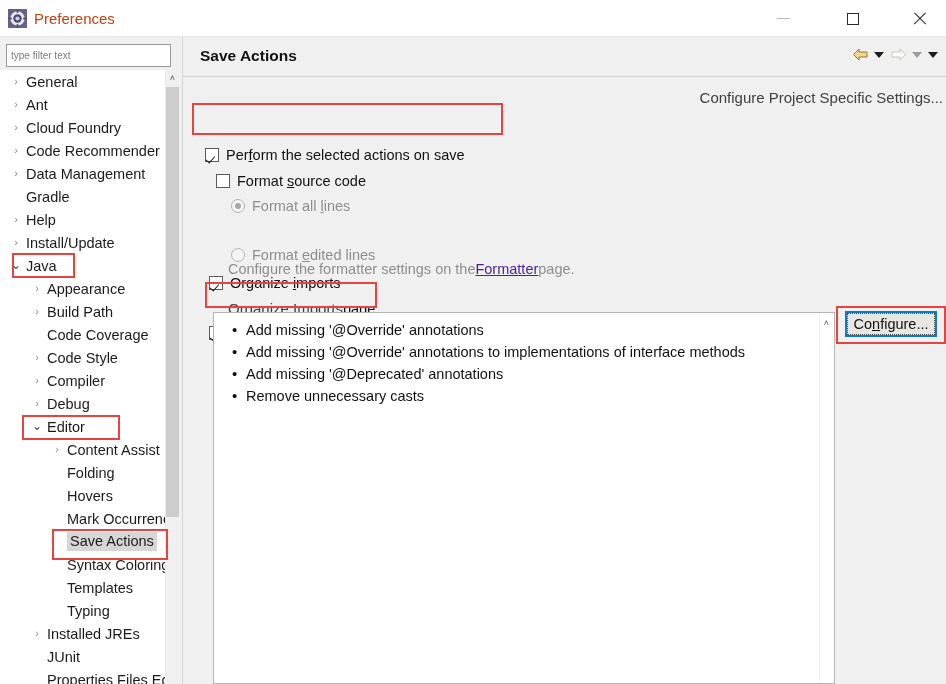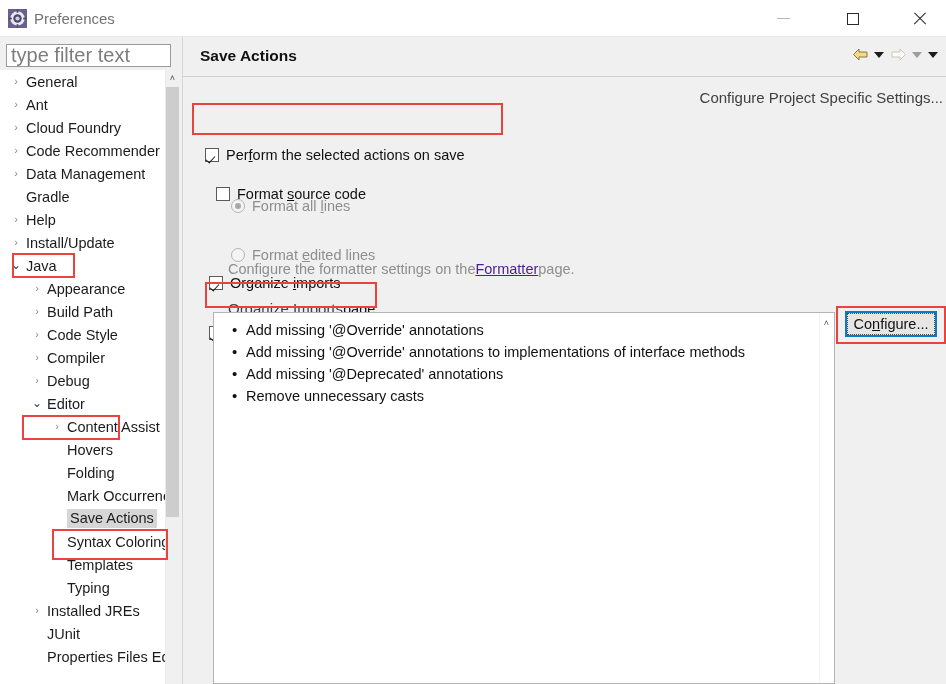--- a/index.html
+++ b/index.html
@@ -24,21 +24,21 @@
     width: 946px; height: 37px;
     background: #ffffff;
     border-bottom: 1px solid #e8e8e8;
   }
   .title-icon {
     position: absolute; left: 8px; top: 9px;
     width: 19px; height: 19px;
   }
   .title-text {
     position: absolute; left: 34px; top: 9px;
-    font-size: 15px; color: #737373;
+    font-size: 15px; color: #c2410c;
     line-height: 19px;
     white-space: nowrap;
   }
   .win-btn {
     position: absolute; top: 0; height: 37px; width: 46px;
     display: flex; align-items: center; justify-content: center;
   }
   .win-min { right: 140px; }
   .win-max { right: 70px; }
   .win-close { right: 4px; }
@@ -59,21 +59,21 @@
   .win-close .glyph:before { transform: rotate(45deg); }
   .win-close .glyph:after  { transform: rotate(-45deg); }
 
   
   .filterbox {
     position: absolute; left: 6px; top: 44px;
     width: 165px; height: 23px;
     background: #ffffff;
     border: 1px solid #9a9a9a;
     font-family: "Liberation Sans", sans-serif;
-    font-size: 20px;
+    font-size: 10px;
     color: #222;
     padding: 0 4px;
     outline: none;
   }
   .filterbox::placeholder { color: #7d7d7d; opacity: 1; }
 
   .tree {
     position: absolute; left: 0px; top: 70px;
     width: 180px; height: 614px;
     background: #ffffff;
@@ -358,20 +358,24 @@
         </div>
         <div class="node d1">
           <span class="arrow">›</span>
           <span class="lbl">Appearance</span>
         </div>
         <div class="node d1">
           <span class="arrow">›</span>
           <span class="lbl">Build Path</span>
         </div>
         <div class="node d1">
+          <span class="arrow"></span>
+          <span class="lbl">Code Coverage</span>
+        </div>
+        <div class="node d1">
           <span class="arrow">›</span>
           <span class="lbl">Code Style</span>
         </div>
         <div class="node d1">
           <span class="arrow">›</span>
           <span class="lbl">Compiler</span>
         </div>
         <div class="node d1">
           <span class="arrow">›</span>
           <span class="lbl">Debug</span>
@@ -379,25 +383,25 @@
         <div class="node d1 expanded">
           <span class="arrow">⌄</span>
           <span class="lbl">Editor</span>
         </div>
         <div class="node d2">
           <span class="arrow">›</span>
           <span class="lbl">Content Assist</span>
         </div>
         <div class="node d2">
           <span class="arrow"></span>
+          <span class="lbl">Folding</span>
+        </div>
+        <div class="node d2">
+          <span class="arrow"></span>
           <span class="lbl">Hovers</span>
-        </div>
-        <div class="node d2">
-          <span class="arrow"></span>
-          <span class="lbl">Folding</span>
         </div>
         <div class="node d2">
           <span class="arrow"></span>
           <span class="lbl">Mark Occurrences</span>
         </div>
         <div class="node d2 selected">
           <span class="arrow"></span>
           <span class="lbl">Save Actions</span>
         </div>
         <div class="node d2">
@@ -452,21 +456,21 @@
       </div>
     </div>
 
     <a class="link cfg-link">Configure Project Specific Settings...</a>
 
     <div class="row" style="left:22px; top:110px;">
       <span class="cb checked"></span>
       <span>Per<span class="u">f</span>orm the selected actions on save</span>
     </div>
 
-    <div class="row" style="left:33px; top:149px;justify-content:space-between;">
+    <div class="row" style="left:33px; top:136px;justify-content:space-between;">
       <span class="cb"></span>
       <span>Format <span class="u">s</span>ource code</span>
     </div>
 
     <div class="row muted" style="left:48px; top:161px;">
       <span class="radio sel"></span>
       <span>Format all <span class="u">l</span>ines</span>
     </div>
 
     <div class="row muted" style="left:48px; top:187px;margin-top:23px;">

